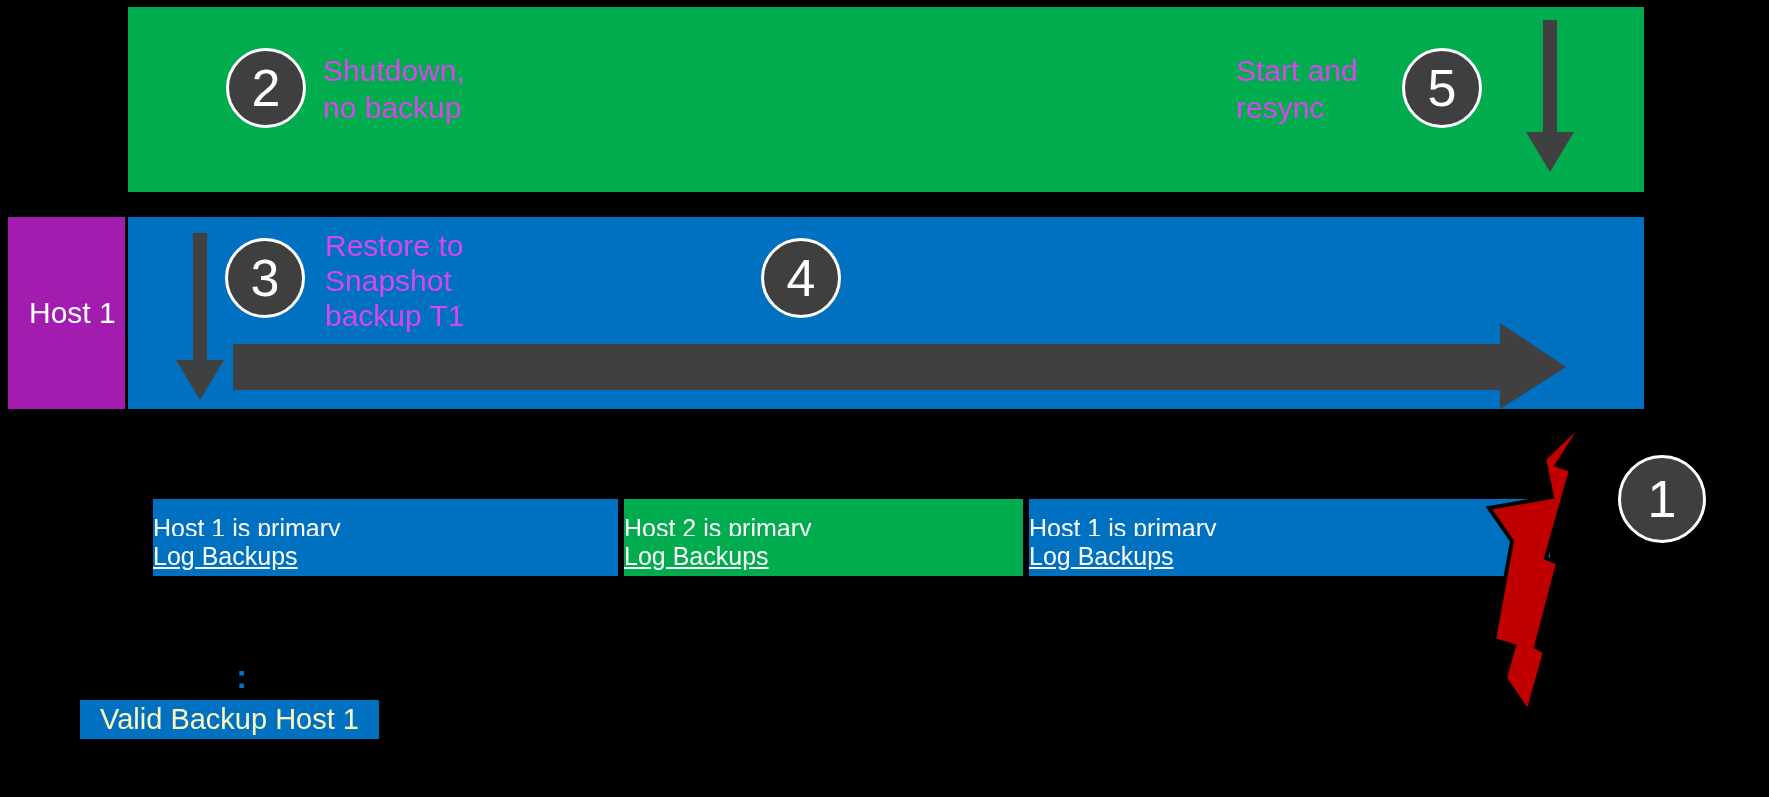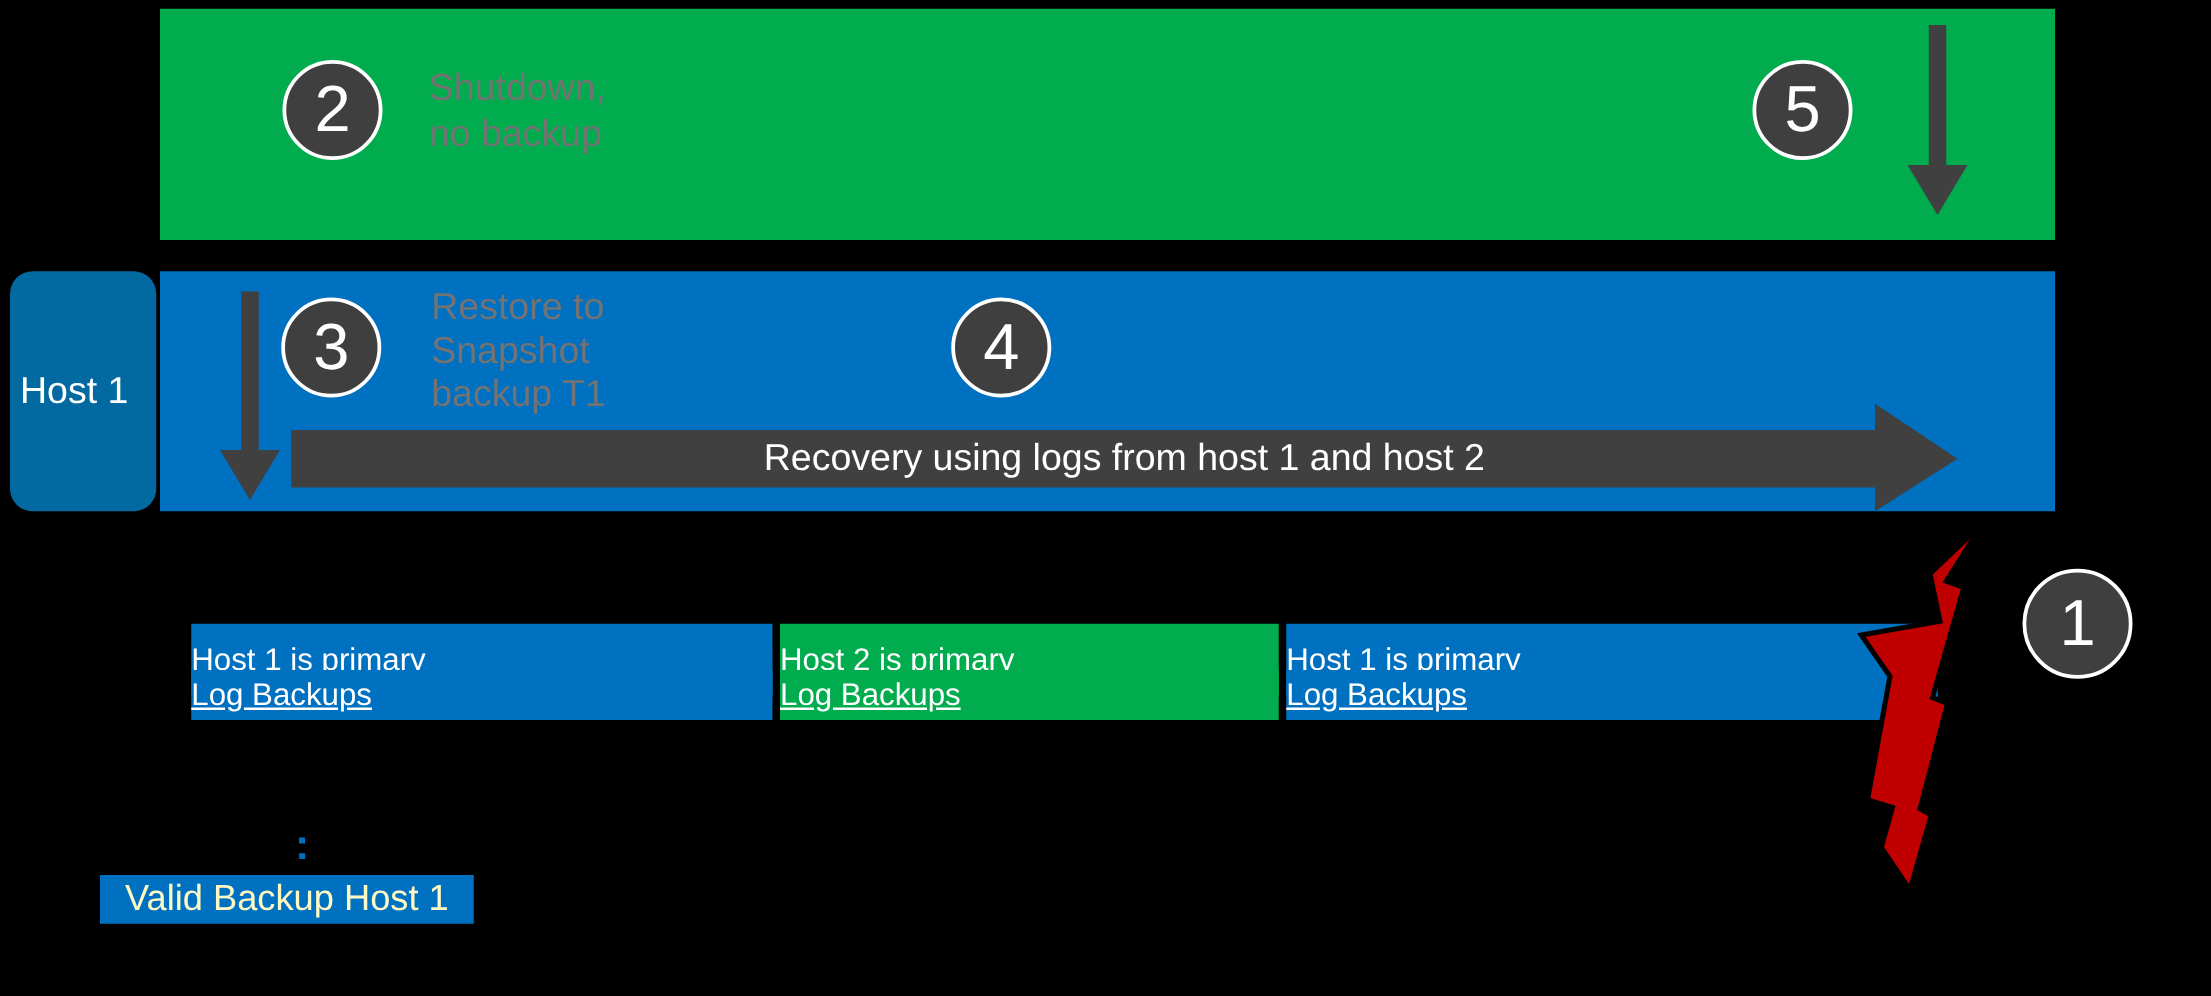--- a/index.html
+++ b/index.html
@@ -3,29 +3,29 @@
 <meta charset="utf-8">
 <style>
   html,body{margin:0;padding:0;background:#000;}
   .stage{position:relative;width:1769px;height:797px;background:#000;overflow:hidden;
          font-family:"Liberation Sans",sans-serif;}
   .abs{position:absolute;}
   
   .lane-label{display:flex;align-items:center;color:#fff;font-size:30px;}
   .lane-host2-label{left:0;top:0;width:125px;height:192px;background:#00AC4E;padding-left:20px;box-sizing:border-box;}
   .lane-host2-bar{left:128px;top:7px;width:1516px;height:185px;background:#00AC4E;}
-  .lane-host1-label{left:8px;top:217px;width:117px;height:192px;background:#0369a1;padding-left:8px;box-sizing:border-box;border-radius:18px;}
+  .lane-host1-label{left:8px;top:217px;width:117px;height:192px;background:#a21caf;padding-left:21px;box-sizing:border-box;}
   .lane-host1-bar{left:128px;top:217px;width:1516px;height:192px;background:#0070C0;}
   
   .badge{width:80px;height:80px;border-radius:50%;background:#3F3F3F;border:3px solid #fff;
          box-sizing:border-box;display:flex;align-items:center;justify-content:center;
          color:#fff;font-size:52px;line-height:1;}
   .badge-1{width:88px;height:88px;}
   
-  .step-text{color:#737373;font-size:30px;line-height:37px;margin-left:20px;}
+  .step-text{color:#d946ef;font-size:30px;line-height:37px;}
   
   .recovery-bar{left:233px;top:344px;width:1267px;height:46px;background:#404040;}
   .recovery-text{left:233px;top:344px;width:1333px;height:46px;line-height:46px;
                  text-align:center;color:#fff;font-size:30px;}
   
   .tl{display:flex;align-items:center;color:#fff;font-size:25px;}
   .tl-blue{background:#0070C0;}
   .tl-green{background:#00AC4E;}
   .row1{top:499px;height:58px;}
   .row2{top:536px;height:40px;text-decoration:underline;}
@@ -46,20 +46,24 @@
   <div class="abs lane-host2-bar"></div>
 
   <div class="abs badge" style="left:226px;top:48px;">
     <span>2</span>
   </div>
   <div class="abs step-text" style="left:323px;top:52px;">
     <div>Shutdown,</div>
     <div>no backup</div>
   </div>
 
+  <div class="abs step-text" style="left:1236px;top:52px;">
+    <div>Start and</div>
+    <div>resync</div>
+  </div>
   <div class="abs badge" style="left:1402px;top:48px;">
     <span>5</span>
   </div>
 
   <svg class="abs" style="left:1526px;top:20px;" width="48" height="153" viewBox="0 0 48 153">
     <polygon points="17,0 31,0 31,112 48,112 24,152 0,112 17,112" fill="#404040"></polygon>
   </svg>
 
   <div class="abs lane-label lane-host1-label">
     <span>Host 1</span>
@@ -80,21 +84,20 @@
   </div>
 
   <div class="abs badge" style="left:761px;top:238px;">
     <span>4</span>
   </div>
 
   <div class="abs recovery-bar"></div>
   <svg class="abs" style="left:1500px;top:323px;" width="67" height="87" viewBox="0 0 67 87">
     <polygon points="0,0 66,44 0,86" fill="#404040"></polygon>
   </svg>
-  <div class="abs recovery-text">Recovery using logs from host 1 and host 2</div>
 
   <div class="abs tl tl-blue row1 seg1">
     <span>Host 1 is primary</span>
   </div>
   <div class="abs tl tl-green row1 seg2">
     <span>Host 2 is primary</span>
   </div>
   <div class="abs tl tl-blue row1 seg3">
     <span>Host 1 is primary</span>
   </div>

